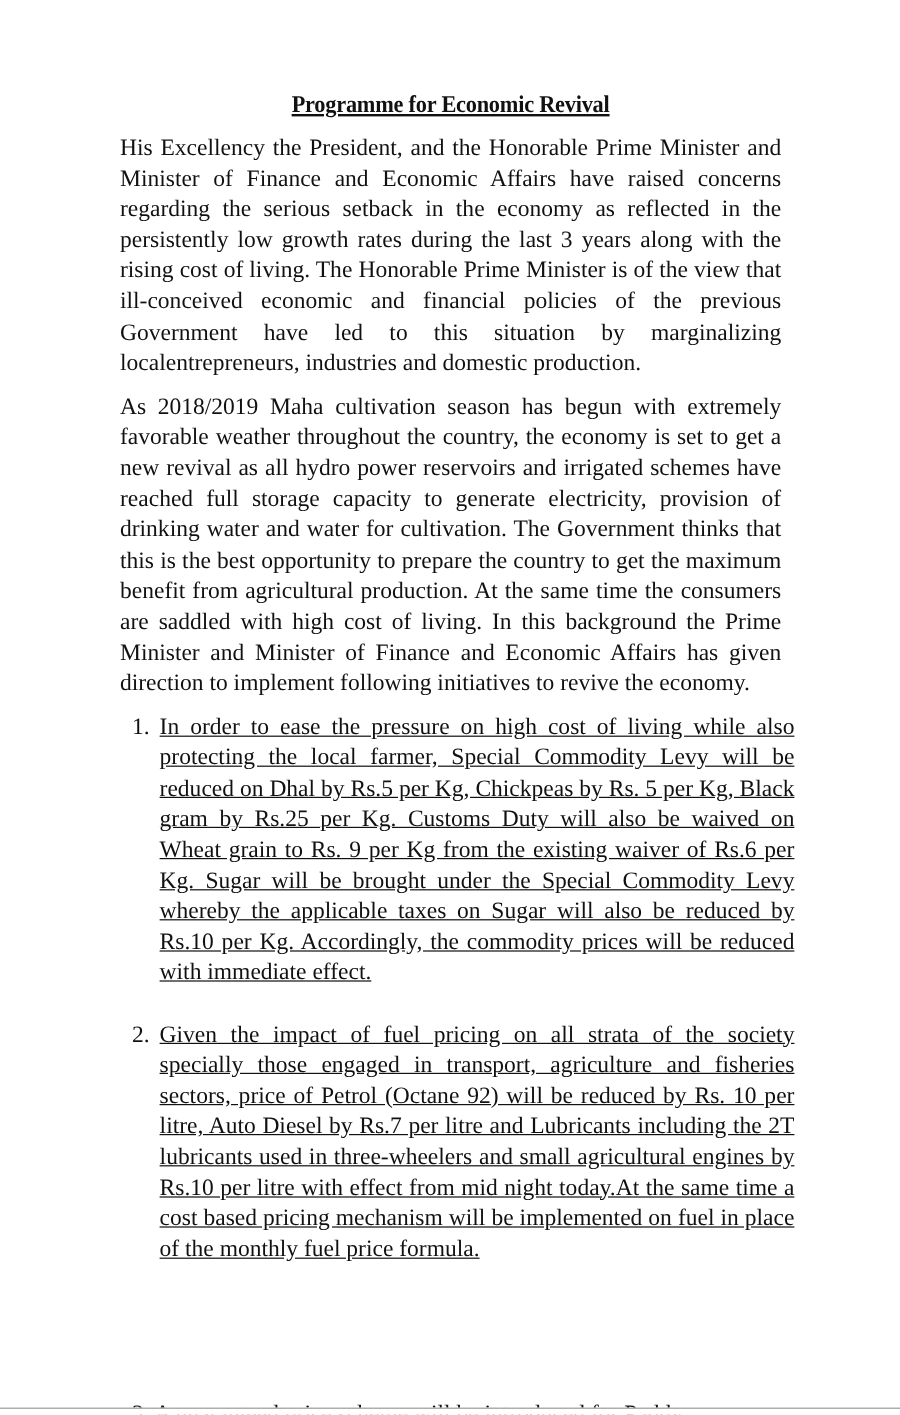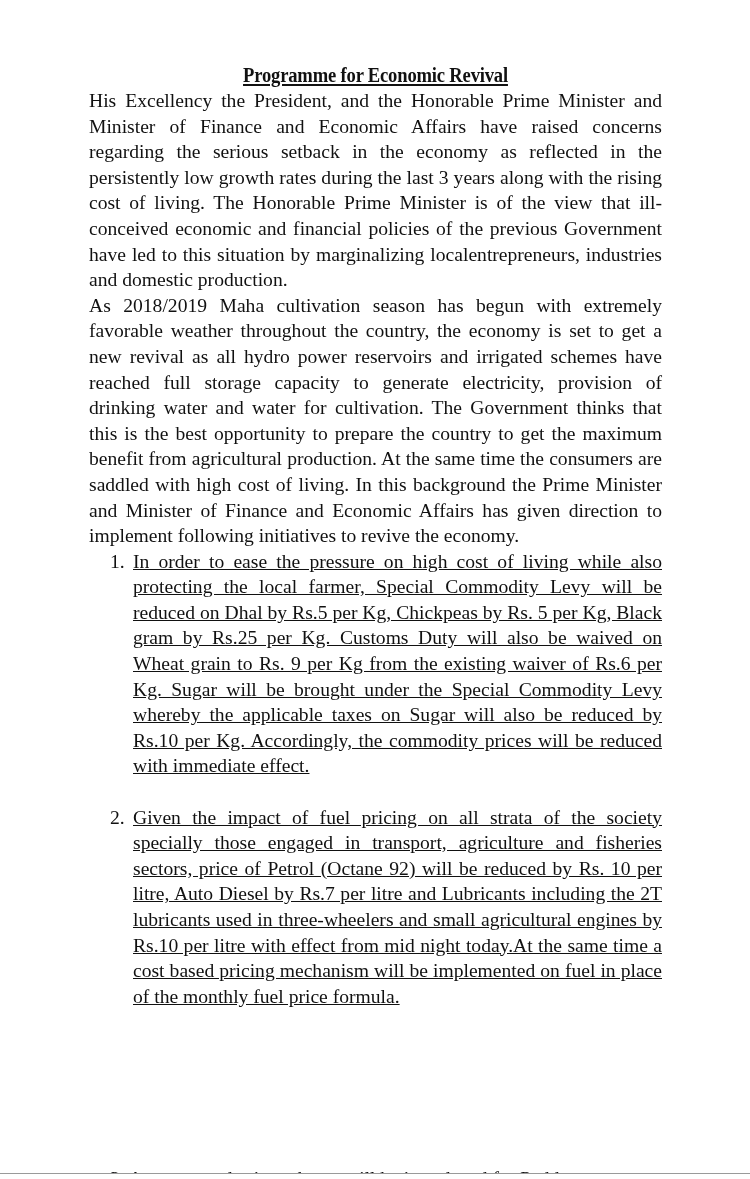--- a/index.html
+++ b/index.html
@@ -11,40 +11,40 @@
       width: 750px;
       height: 1179px;
       overflow: hidden;
       position: relative;
       font-family: "Liberation Serif", "DejaVu Serif", serif;
       color: #111111;
     }
     .page {
       position: absolute;
       left: 89px;
-      top: 62px;
+      top: 74px;
       width: 573px;
     }
     .title {
       text-align: center;
       font-weight: bold;
       text-decoration: underline;
       text-underline-offset: 2px;
       text-decoration-thickness: 1.5px;
       font-size: 20px;
       line-height: 26px;
       letter-spacing: -0.2px;
       margin: 0;
       transform: scaleX(0.93);
     }
     .para {
       font-size: 19.6px;
       line-height: 25.6px;
       text-align: justify;
-      margin: 0;
+      margin: 11px;
       word-spacing: 0;
     }
     .list {
       margin: 0;
       padding: 0;
       list-style: none;
     }
     .list-item {
       position: relative;
       padding-left: 44px;

